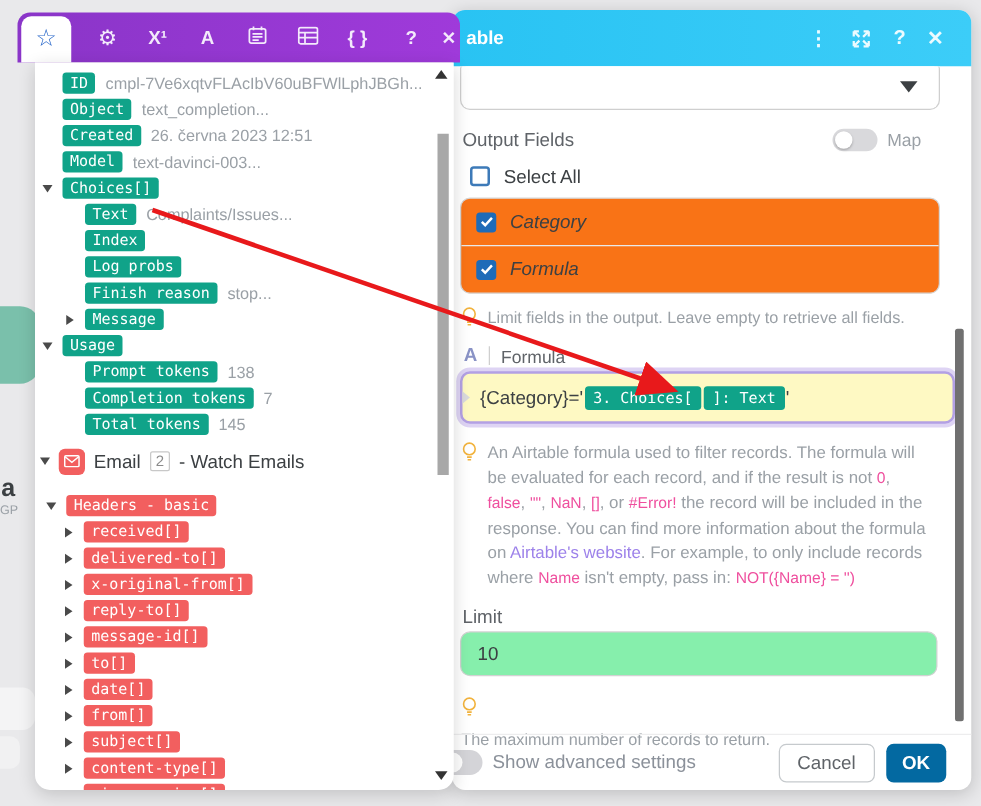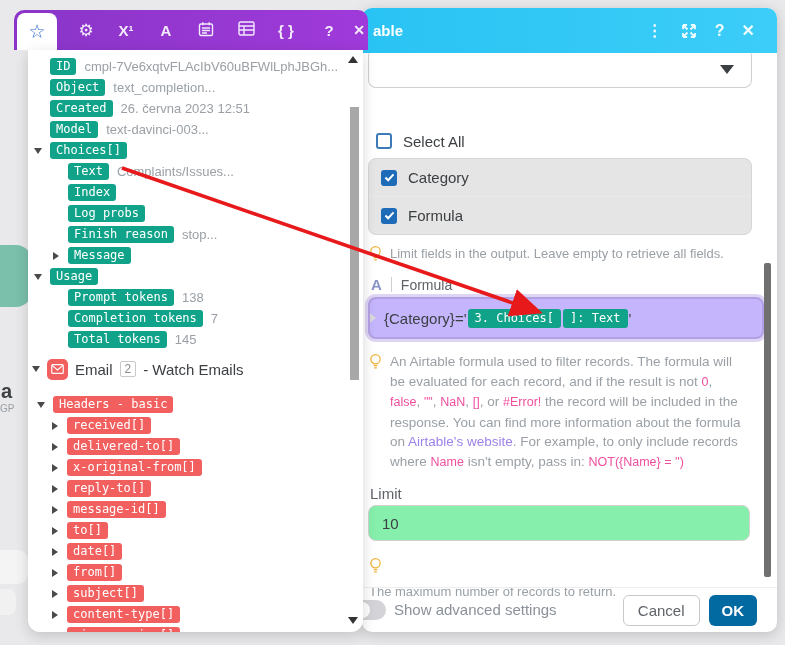--- a/index.html
+++ b/index.html
@@ -30,38 +30,38 @@
   .toggle{width:36px;height:18px;border-radius:9px;background:#d9d9dc;position:relative;cursor:pointer;}
   .toggle .knob{position:absolute;left:2px;top:2px;width:14px;height:14px;border-radius:50%;background:#fff;box-shadow:0 1px 2px rgba(0,0,0,.25);}
   .gray-lbl{font-size:14px;color:#9aa0a6;}
 
   .selectall-row{position:absolute;left:14px;top:80px;display:flex;align-items:flex-start;gap:11px;cursor:pointer;}
   .cb{width:16px;height:16px;border-radius:3px;box-sizing:border-box;}
   .cb.off{border:2px solid #3d7ab8;background:#fff;}
   .cb.on{background:#1e6bb8;display:flex;align-items:center;justify-content:center;}
   .cb-label{font-size:15px;color:#3c4043;}
 
-  .fields-box{position:absolute;left:6px;top:105px;width:382px;border:1px solid #d6d6d6;border-radius:8px;background:#e5e5e5;overflow:hidden;}
+  .fields-box{position:absolute;left:6px;top:105px;width:382px;border:1px solid #d6d6d6;border-radius:8px;background:#f97316;overflow:hidden;font-style:italic;}
   .field-row{height:37px;display:flex;align-items:center;gap:11px;padding-left:12px;cursor:pointer;}
   .field-row + .field-row{border-top:1px solid #e9e9e9;}
 
   .hint{position:absolute;display:flex;gap:8px;color:#9aa0a6;font-size:13px;line-height:19px;}
   .hint svg{flex:0 0 auto;margin-top:1px;}
   .hint .c{color:#ef4f9e;font-size:12.5px;}
   .hint .l{color:#9d82ea;cursor:pointer;}
   #hint-fields{left:7px;top:191px;width:372px;}
   #hint-formula{left:7px;top:299px;width:374px;font-size:13.5px;line-height:19.5px;}
   #hint-limit{left:7px;top:503px;width:372px;flex-direction:column;}
 
   .formula-label{position:absolute;left:9px;top:223px;display:flex;align-items:center;gap:9px;}
   .fl-a{font-size:15px;font-weight:bold;color:#8a93c6;}
   .fl-div{width:1px;height:15px;background:#cfcfcf;}
   .fl-txt{font-size:14px;color:#5f6368;}
 
-  .formula-input{position:absolute;left:6px;top:244px;width:378px;height:38px;border:2px solid #b3a0e4;border-radius:8px;box-shadow:0 0 0 3px #ded4f4;background:#c4b5fd;display:flex;align-items:center;padding-left:14px;overflow:hidden;cursor:text;}
+  .formula-input{position:absolute;left:6px;top:244px;width:378px;height:38px;border:2px solid #b3a0e4;border-radius:8px;box-shadow:0 0 0 3px #ded4f4;background:#fef9c3;display:flex;align-items:center;padding-left:14px;overflow:hidden;cursor:text;}
   .fi-chev{position:absolute;left:-4px;top:11px;width:0;height:0;border-top:8px solid transparent;border-bottom:8px solid transparent;border-left:10px solid #d9d9dc;}
   .fi-text{font-size:15px;color:#3c4043;white-space:nowrap;}
   .fi-badge{font-family:"DejaVu Sans Mono",monospace;font-size:12px;color:#fff;background:#10a389;border-radius:3px;padding:2px 7px 3px;margin:0 1px;white-space:nowrap;cursor:grab;}
 
   .limit-label{position:absolute;left:8px;top:432px;font-size:15px;color:#5f6368;text-align:right;}
   .limit-input{position:absolute;left:6px;top:452px;width:382px;height:36px;border:1px solid #d2d2d2;border-radius:8px;background:#86efac;display:flex;align-items:center;padding-left:13px;font-size:15px;color:#3c4043;box-sizing:border-box;cursor:text;}
 
   .rp-footer{position:absolute;left:0;right:0;bottom:0;height:44px;border-top:1px solid #ededee;display:flex;align-items:center;}
   .adv-toggle{position:absolute;left:-10px;top:12px;width:34px;height:20px;border-radius:10px;background:#d4d4d8;cursor:pointer;}
   .adv-toggle .knob{position:absolute;left:2px;top:2px;width:16px;height:16px;border-radius:50%;background:#fff;}
@@ -133,20 +133,29 @@
         <span class="txt">✕</span>
       </div>
     </div>
 
     <div class="rp-body">
 
       <div class="select-partial">
         <div class="dd-caret"></div>
       </div>
 
+      <div class="row-between">
+        <span class="lbl">Output Fields</span>
+        <span class="map-wrap">
+          <span class="toggle">
+              <span class="knob"></span>
+            </span>
+          <span class="gray-lbl">Map</span>
+        </span>
+      </div>
 
       <div class="selectall-row">
         <span class="cb off"></span>
         <span class="cb-label">Select All</span>
       </div>
 
       <div class="fields-box" id="fields-box">
           <div class="field-row">
             <span class="cb on">
               <svg width="11" height="9" viewBox="0 0 12 10" fill="none" stroke="#fff" stroke-width="2.2">

